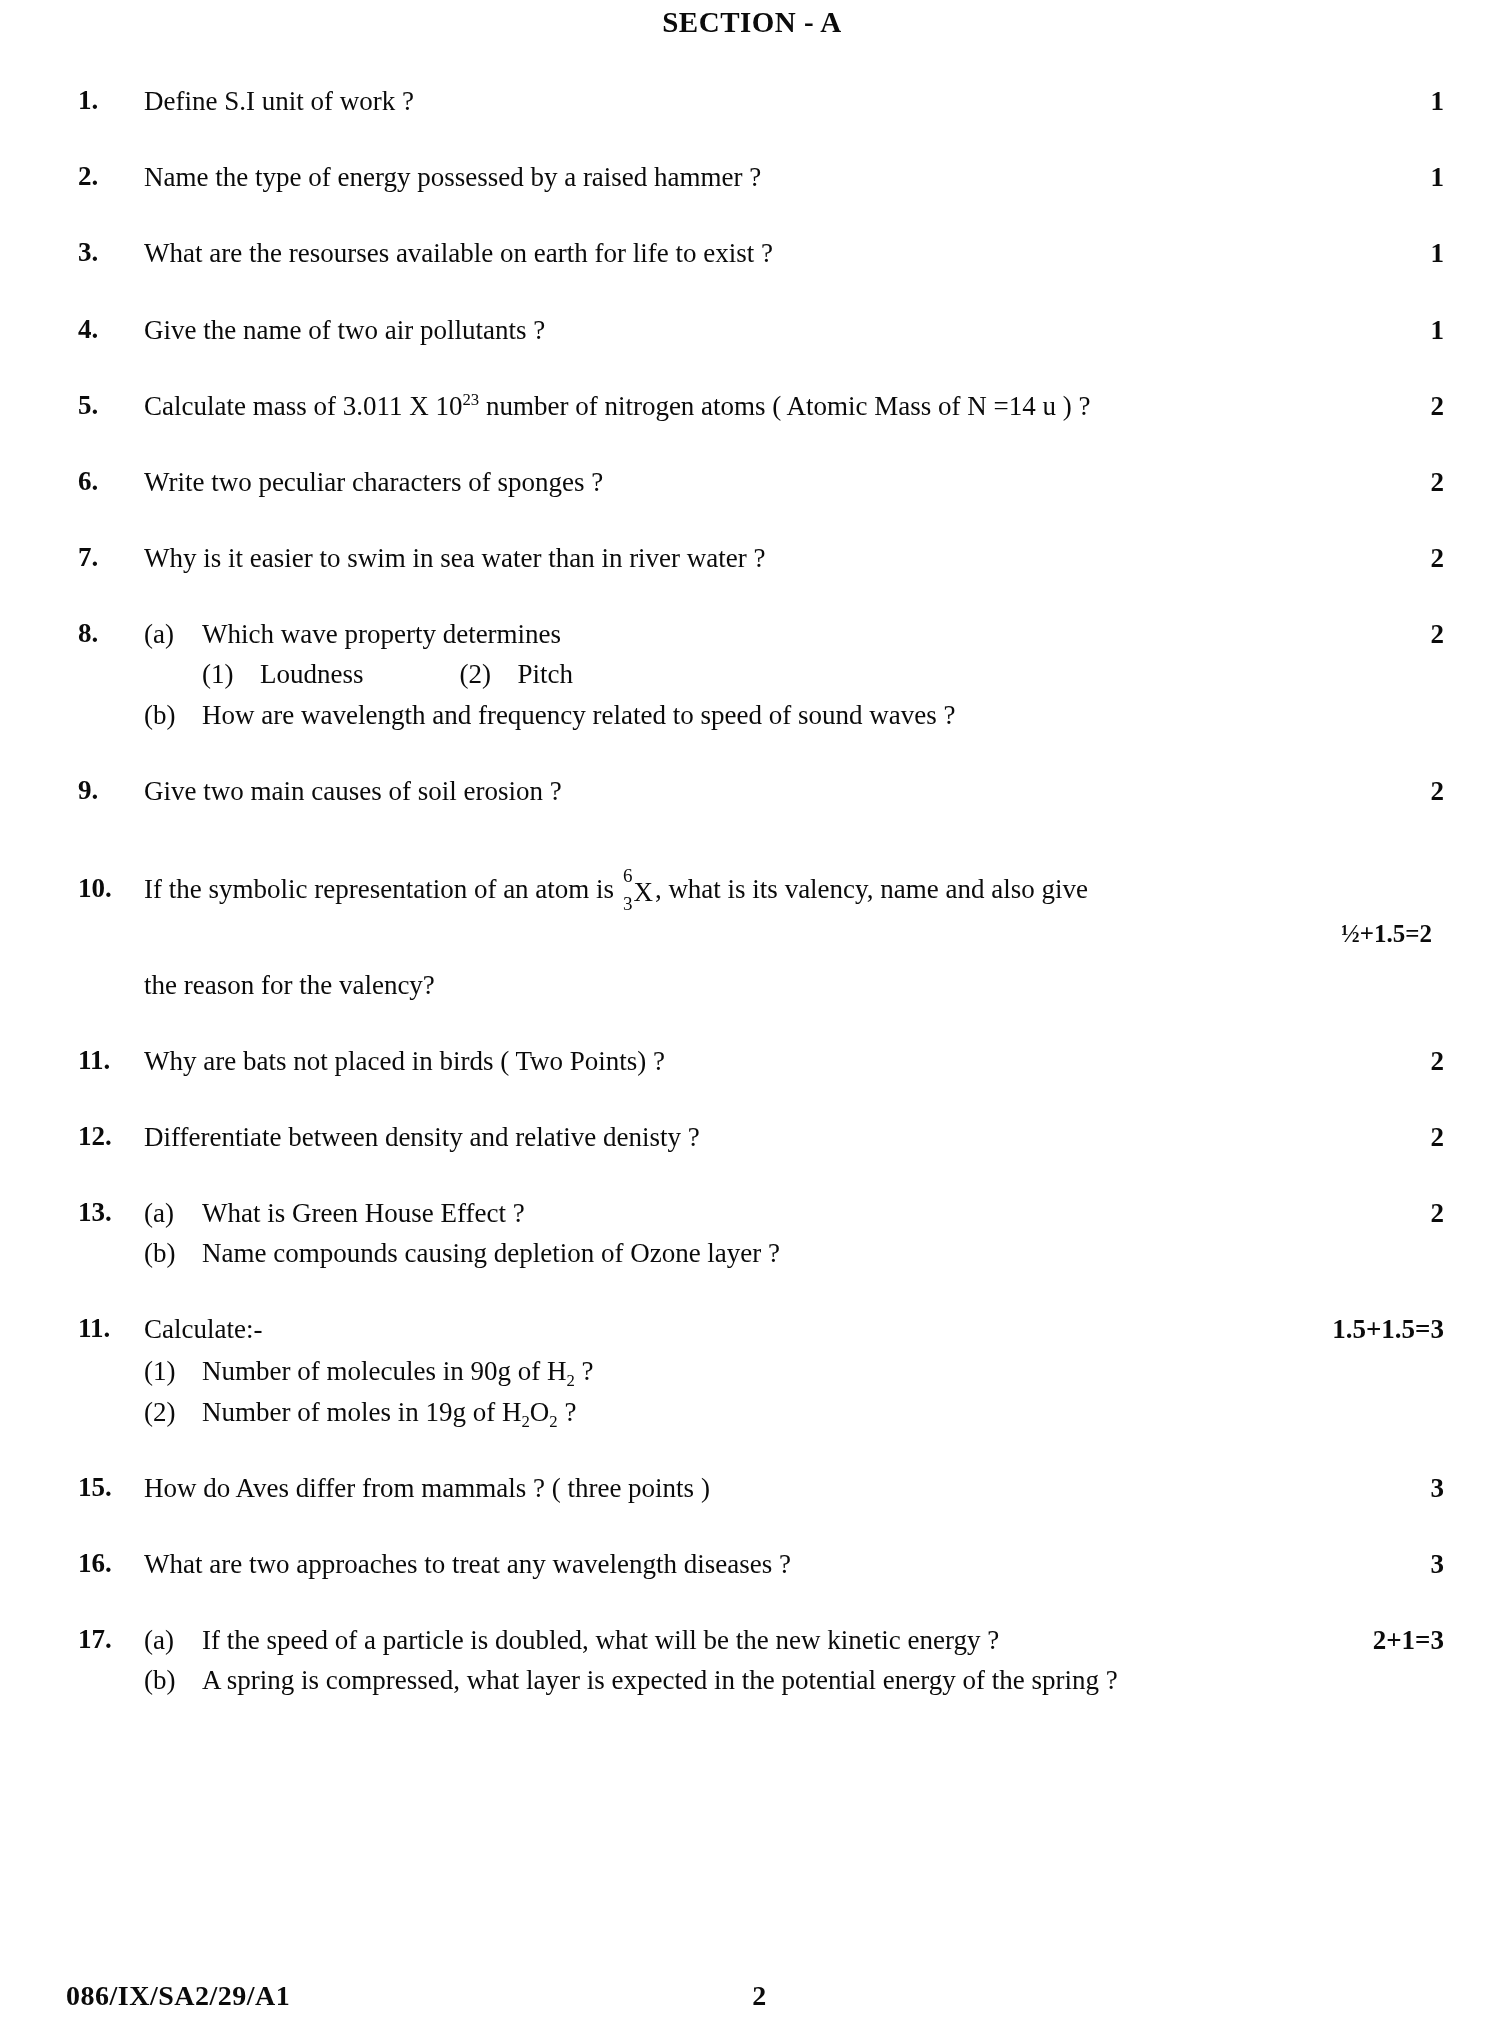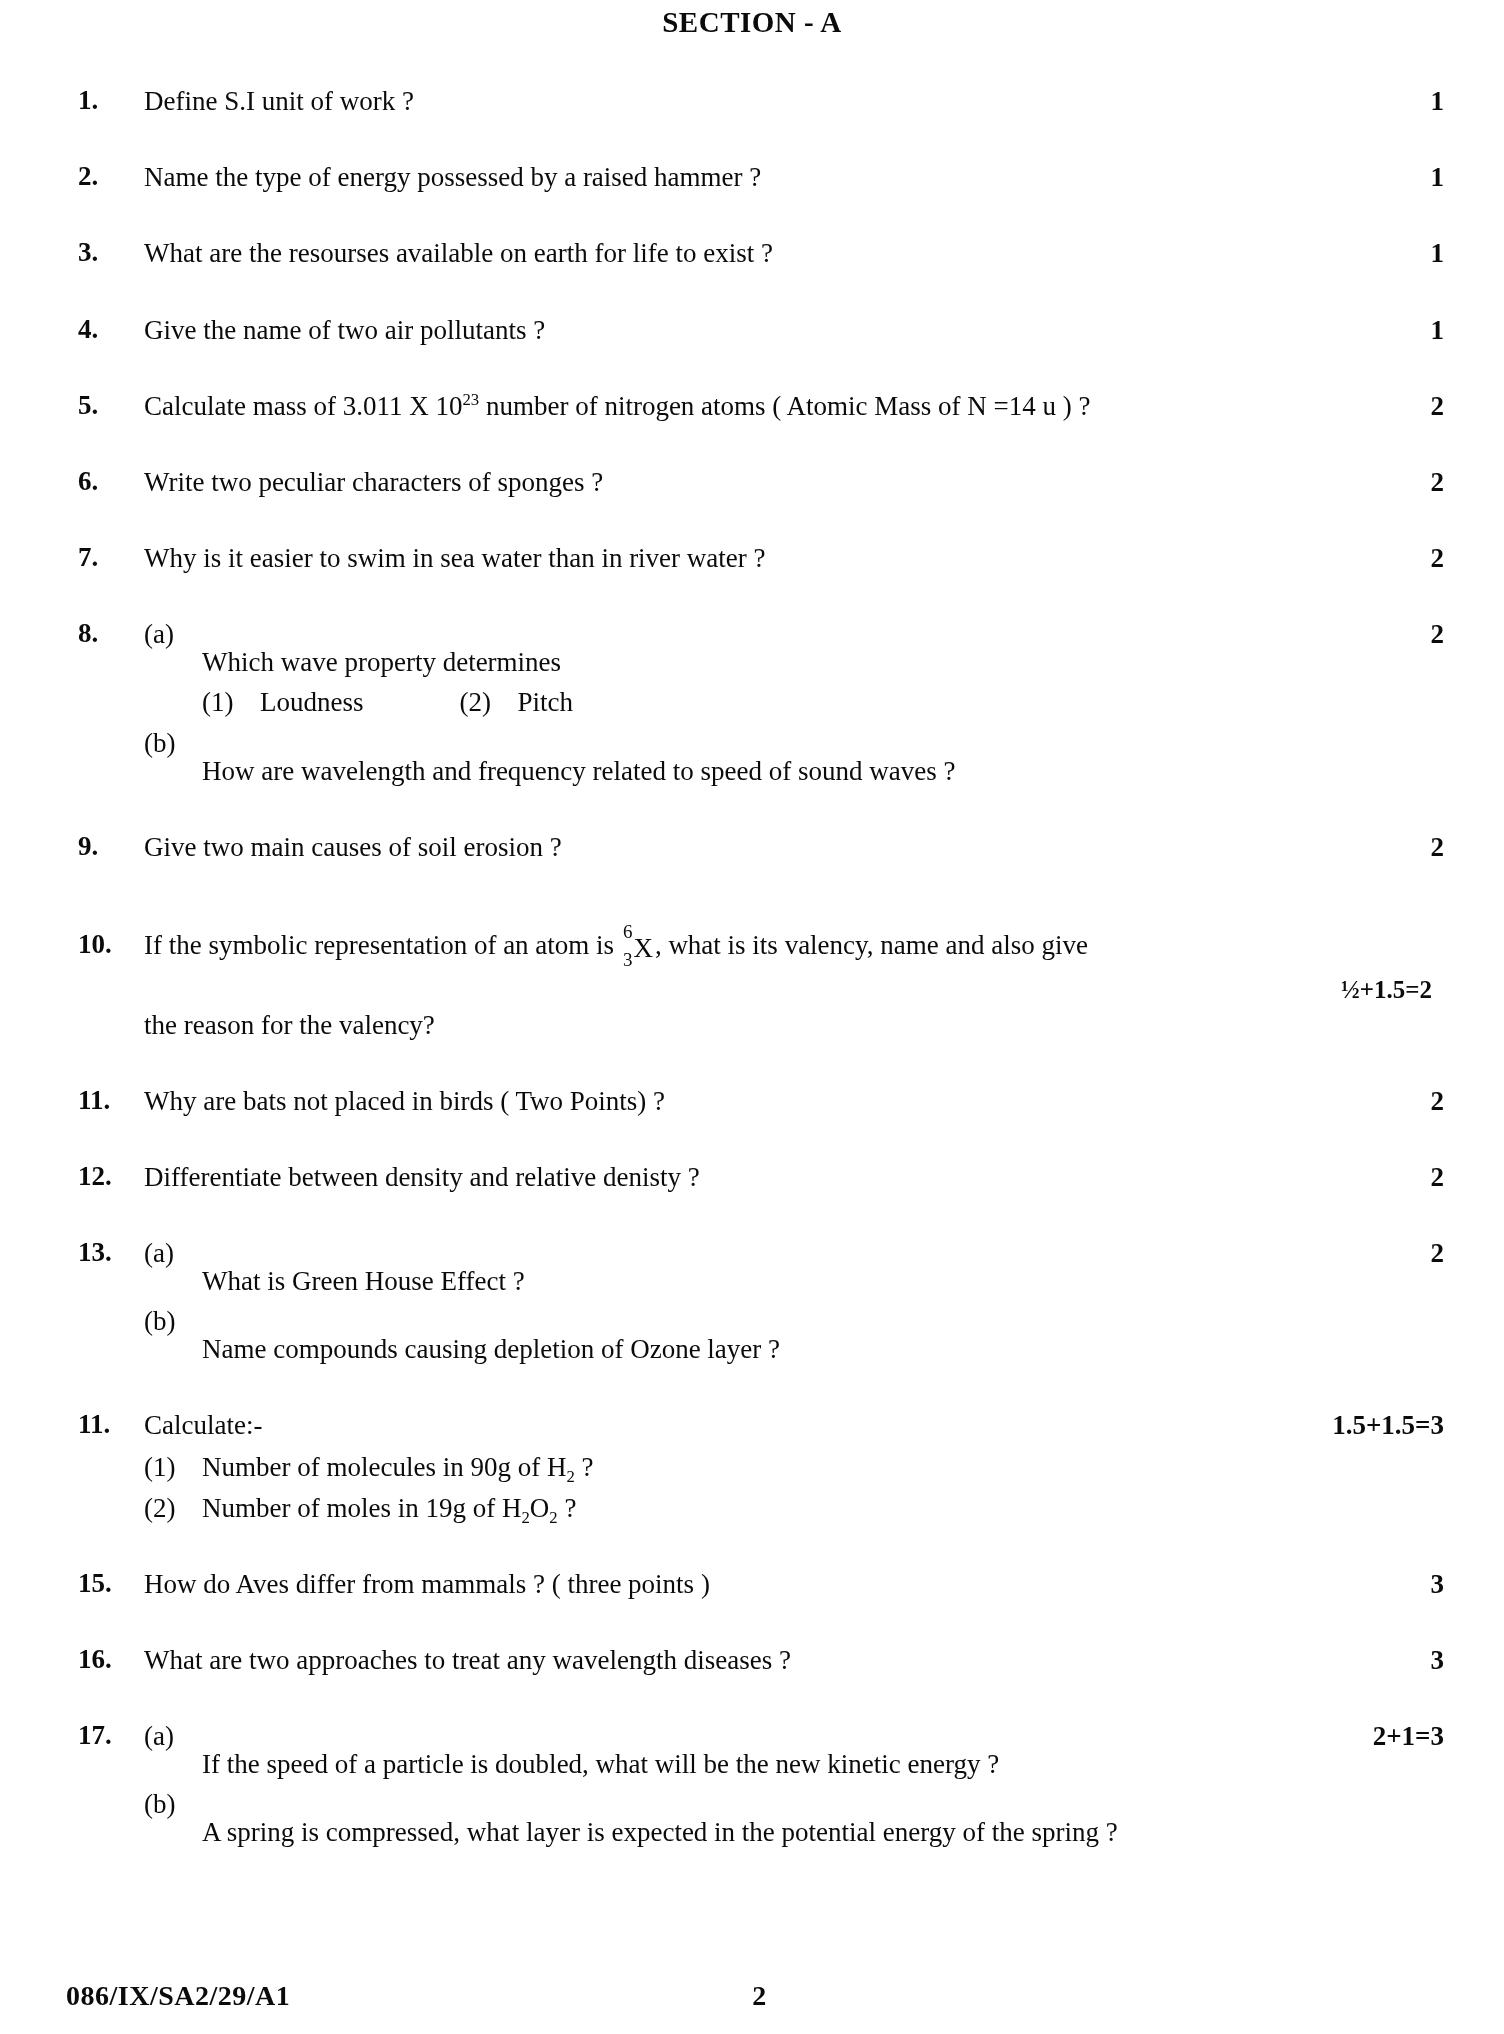--- a/index.html
+++ b/index.html
@@ -79,21 +79,20 @@
   .subrow.first { margin-top: 0; }
   .sublabel {
     flex: 0 0 auto;
     width: 58px;
     font-size: 27px;
   }
   .subtext {
     flex: 1 1 auto;
     font-size: 27px;
     line-height: 1.34;
-    margin-top: 28px;
   }
 
   
   .opt-row {
     display: flex;
     margin-top: 4px;
     padding-left: 58px;
   }
   .opt {
     display: flex;
@@ -157,21 +156,21 @@
     align-items: flex-start;
     justify-content: flex-end;
   }
   .q10-text1 { flex: 1 1 auto; font-size: 27px; line-height: 1.34; }
   .q10-marks {
     text-align: right;
     font-weight: bold;
     font-size: 25px;
     padding-right: 4px;
     margin-top: 6px;
-    margin-bottom: 0;
+    margin-bottom: 16px;
   }
   .q10-text2 { font-size: 27px; line-height: 1.34; }
 
   
   .footer {
     position: absolute;
     left: 0;
     right: 0;
     bottom: 22px;
     padding-left: 66px;

